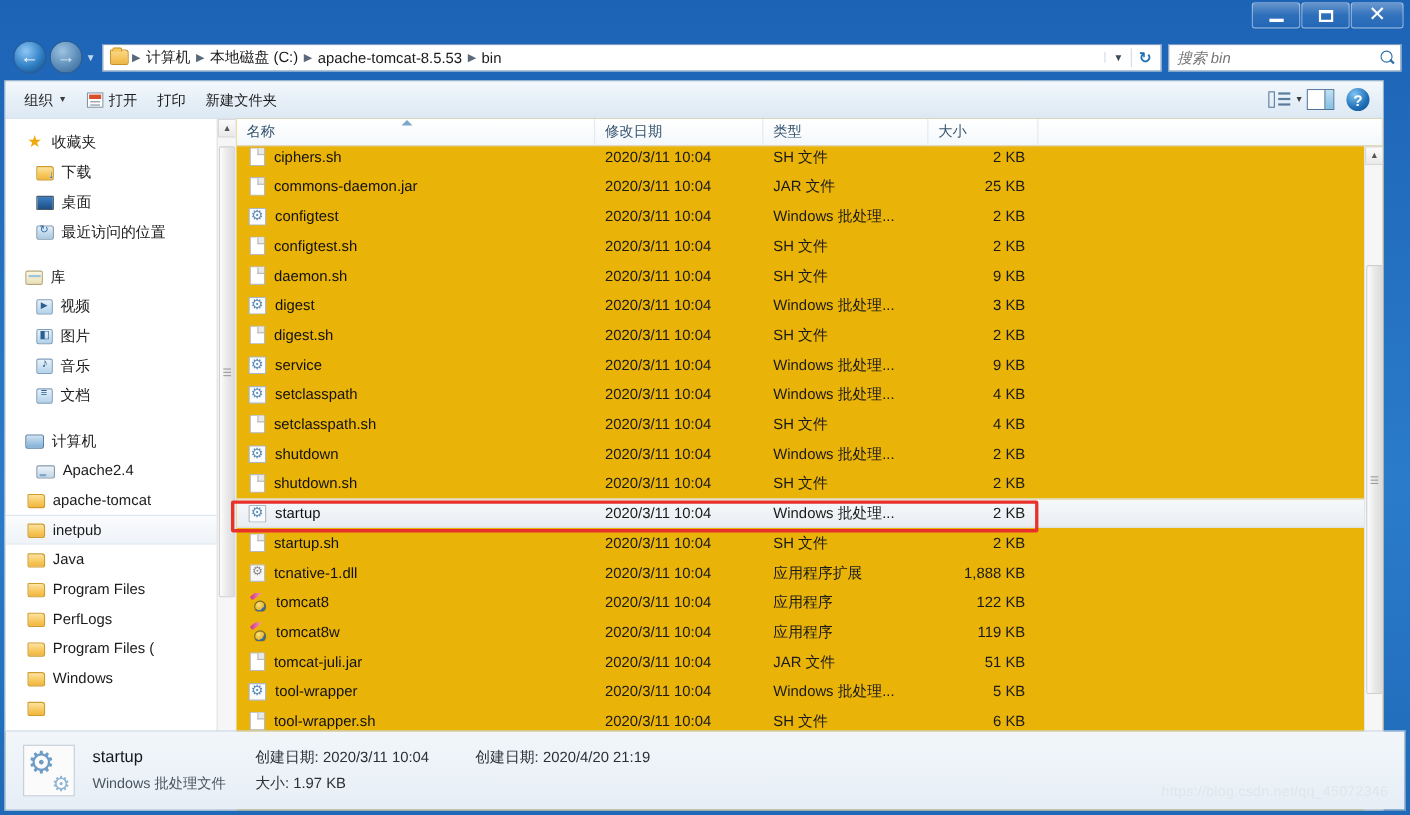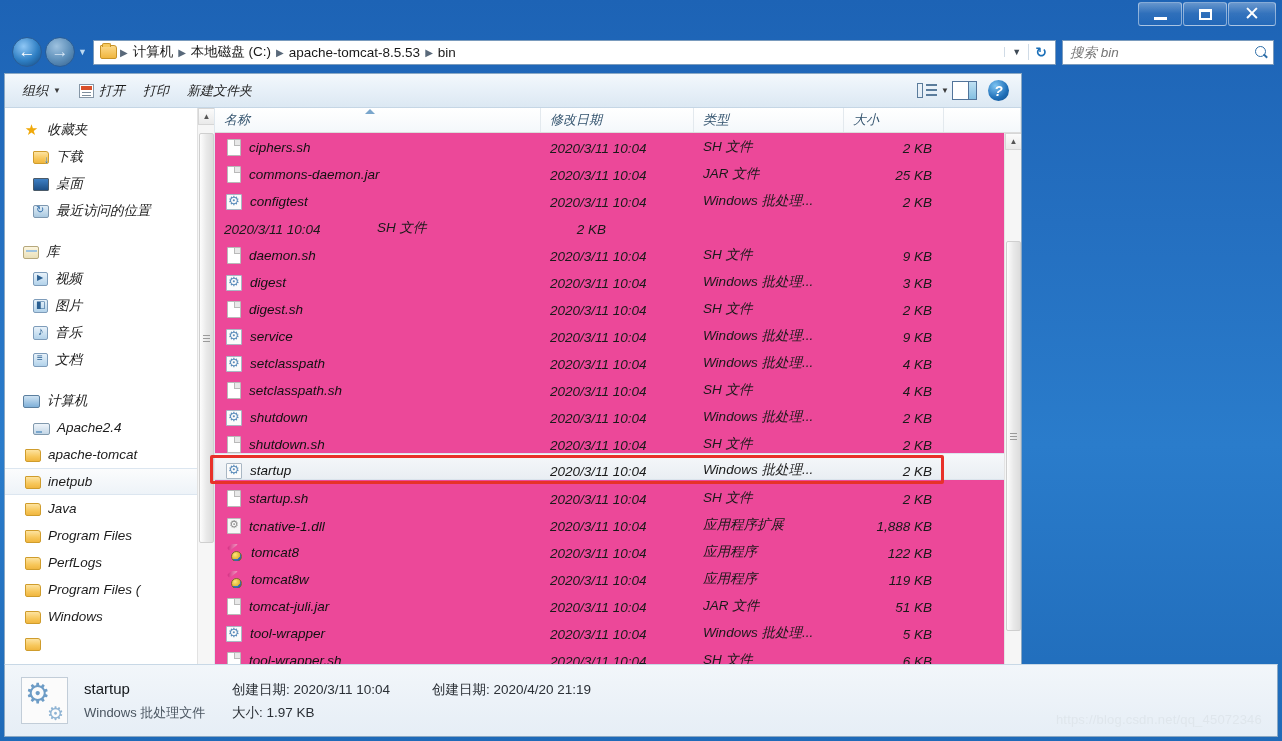--- a/index.html
+++ b/index.html
@@ -115,26 +115,25 @@
     border:1.6px solid #2e6ea8; border-radius:50%;
   }
   .mag:after {
     content:""; position:absolute; left:9px; top:10px; width:5px; height:1.8px;
     background:#2e6ea8; transform: rotate(45deg);
   }
 
   
   .client {
     position: absolute; top: 73px; left: 4px;
-    width: 1018px; height: 664px;
+    width: 1254px; height: 664px;
     background: #ffffff;
     border: 1px solid #8aa8c4;
     border-bottom: none;
     overflow: hidden;
-    font-style: italic;
   }
   
   .toolbar {
     height: 34px; width: 100%;
     background: linear-gradient(to bottom, #f3f8fc 0%, #e7f0f8 50%, #dce8f3 100%);
     border-bottom: 1px solid #c5d6e5;
     display: flex; align-items: center; padding: 0 8px;
     font-size: 13px; color: #1c1c1c;
   }
   .tb-item { padding: 4px 9px; cursor: default; display: flex; align-items: center; gap: 5px; white-space: nowrap; }
@@ -258,21 +257,21 @@
   .sb-thumb {
     position:absolute; left:1px; width:15px;
     background: linear-gradient(to right,#fdfdfd,#e9e9e9 50%,#dcdcdc);
     border:1px solid #cfcfcf; border-radius:2px;
     display:flex; align-items:center; justify-content:center; cursor:default;
   }
   .grip { width:7px; height:6px; }
   .grip span { display:block; height:1px; background:#9a9a9a; margin-bottom:2px; }
 
   
-  .filepane { flex: 1 1 auto; position: relative; background: #ec4899; overflow: hidden; }
+  .filepane { flex: 1 1 auto; position: relative; background: #eab308; overflow: hidden; }
   .colhead {
     display: flex; height: 25px; align-items: stretch;
     background: linear-gradient(to bottom, #ffffff, #f4f8fb);
     border-bottom: 1px solid #dcdcdc;
     font-size: 13px; color: #33536e;
     position: relative;
   }
   .colhead .ch {
     display: flex; align-items: center; padding-left: 9px;
     border-right: 1px solid #e3e9ee; cursor: default; position: relative;
@@ -282,21 +281,21 @@
   .ch-type { width: 150px; }
   .ch-size { width: 100px; }
   .ch-rest { flex: 1 1 auto; border-right: none; }
   .sortarrow {
     position: absolute; left: 150px; top: 1px;
     width: 0; height: 0; border-left: 5px solid transparent; border-right: 5px solid transparent;
     border-bottom: 5px solid #7aa6cc;
   }
   .rows { position: absolute; top: 25px; left: 0; right: 17px; bottom: 0; overflow: hidden; }
   .row {
-    display: flex; height: 27px; align-items: flex-end;
+    display: flex; height: 27px; align-items: center;
     font-size: 13.5px; color: #111111; cursor: default;
   }
   .row.selected {
     background: linear-gradient(to bottom, #f6f8fa, #e9eef3);
     border-top: 1px solid #dbe4ec; border-bottom: 1px solid #dbe4ec;
   }
   .cell-name { width: 326px; display: flex; align-items: center; gap: 8px; padding-left: 11px; overflow: hidden; white-space: nowrap; }
   .cell-date { width: 153px; padding-left: 9px; color: #1a1a1a; }
   .cell-type { width: 150px; padding-left: 9px; color: #1a1a1a; white-space: nowrap; overflow: hidden; }
   .cell-size { width: 100px; padding-right: 12px; text-align: right; color: #1a1a1a; }
@@ -605,20 +604,24 @@
             <div class="row">
               <div class="cell-name">
                 <span class="f-ico f-bat"></span>
                 <span>configtest</span>
               </div>
               <div class="cell-date">2020/3/11 10:04</div>
               <div class="cell-type">Windows 批处理...</div>
               <div class="cell-size">2 KB</div>
             </div>
             <div class="row">
+              <div class="cell-name">
+                <span class="f-ico f-doc"></span>
+                <span>configtest.sh</span>
+              </div>
               <div class="cell-date">2020/3/11 10:04</div>
               <div class="cell-type">SH 文件</div>
               <div class="cell-size">2 KB</div>
             </div>
             <div class="row">
               <div class="cell-name">
                 <span class="f-ico f-doc"></span>
                 <span>daemon.sh</span>
               </div>
               <div class="cell-date">2020/3/11 10:04</div>

